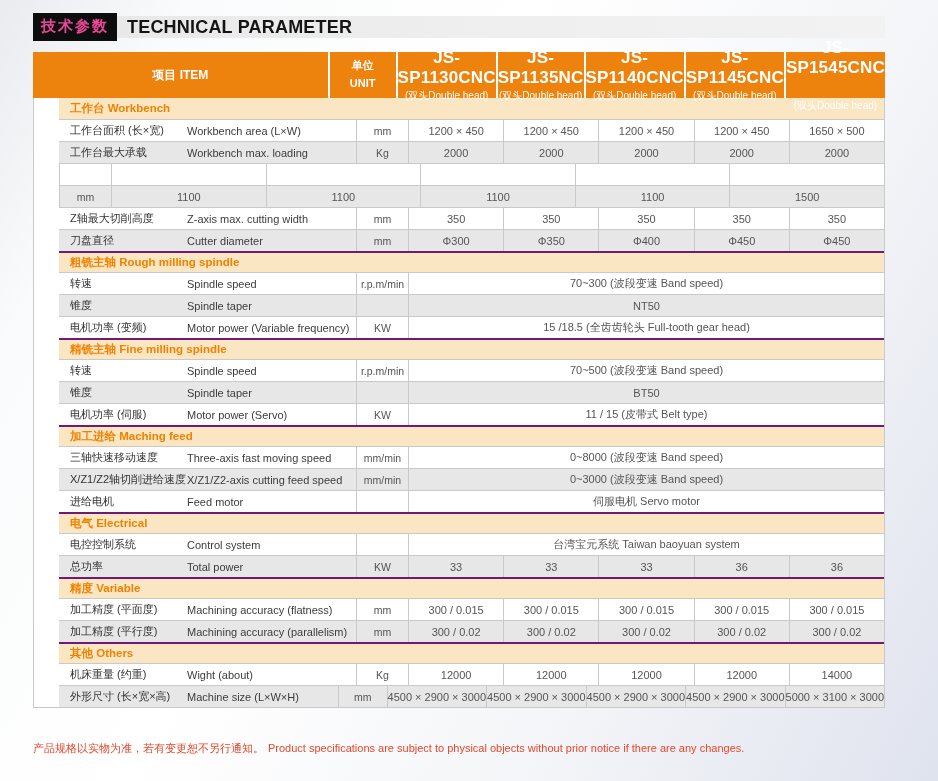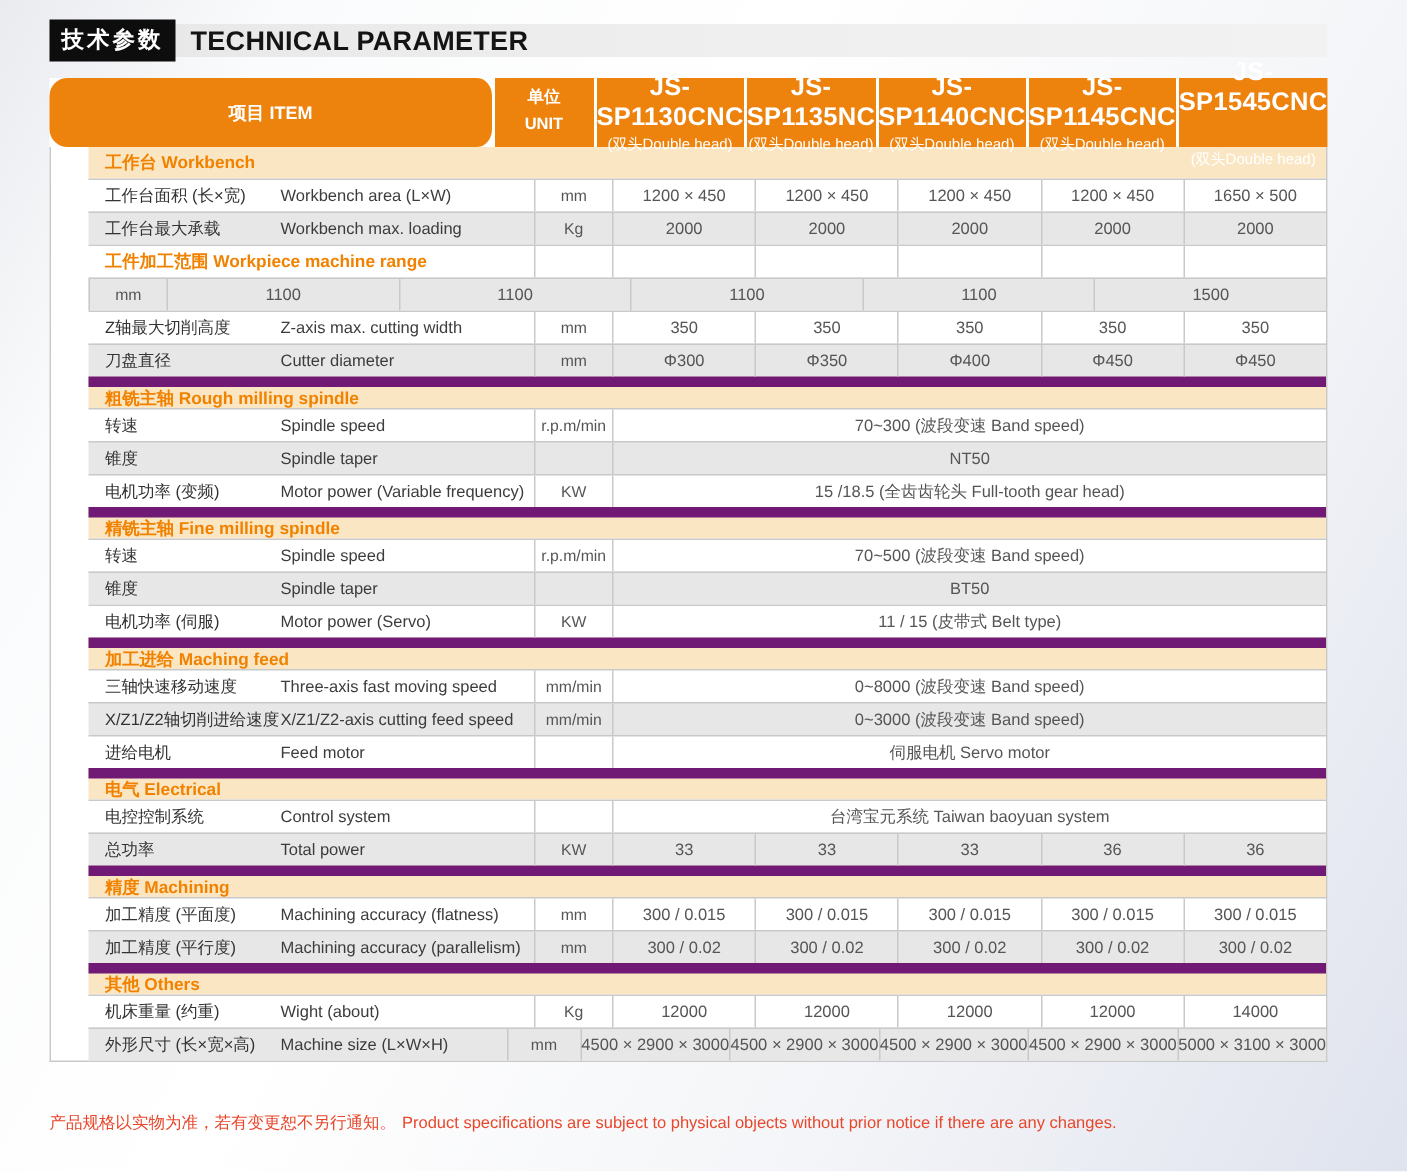--- a/index.html
+++ b/index.html
@@ -8,42 +8,42 @@
     position:relative; width:938px; height:781px; overflow:hidden;
     font-family:"Liberation Sans", sans-serif;
     background:linear-gradient(118deg,#e9ebef 0%,#fafbfc 14%,#ffffff 40%,#f4f5f8 70%,#dfe3ee 100%);
   }
   .title-bar {
     position:absolute; left:33px; top:16px; width:852px; height:22px;
     background:linear-gradient(90deg,#e7e7e7 0%,#efefef 55%,#f2f2f2 100%);
     display:flex; align-items:center;
   }
   .title-tag {
-    background:#0d0d0d; color:#ffffff; font-weight:bold; font-size:15px;
+    background:#0d0d0d; color:#ec4899; font-weight:bold; font-size:15px;
     padding:4px 8px 5px 8px; margin-right:10px; letter-spacing:2px; white-space:nowrap;
   }
   .title-en { font-size:18px; font-weight:bold; color:#141414; letter-spacing:0.2px; white-space:nowrap; }
 
   .spec-table { position:absolute; left:33px; top:52px; width:852px; }
   .thead { display:flex; height:46px; background:#fff; }
   .th {
     background:#ED820D; color:#fff; display:flex; flex-direction:column;
     justify-content:center; align-items:center; text-align:center; border-right:2px solid #fff;
   }
   .th:last-child { border-right:none;gap:20px; }
-  .th-item { width:297px; font-size:12px; font-weight:bold;border-radius:12px; }
+  .th-item { width:297px; font-size:12px; font-weight:bold; }
   .th-unit { width:68px; font-size:11px; font-weight:bold; line-height:1.6; }
   .th-model { flex:1; }
   .model-name { font-size:17px; font-weight:bold; letter-spacing:0.2px; }
   .model-sub { font-size:10px; margin-top:1px; }
 
   .tbody { border:1px solid #c9c9c9; border-top:none; background:#fff;padding-left:25px; }
   .band {
     height:21px; background:#FBE6C4; color:#F08200; font-weight:bold; font-size:11.5px;
-    display:flex; align-items:center; padding-left:11px; border-top:7px solid #701a75;
+    display:flex; align-items:center; padding-left:11px; border-top:2px solid #701a75;
   }
   .tbody > :first-child { border-top:none; }
   .row { display:flex; height:22px; border-top:1px solid #c9c9c9; background:#fff; }
   .row.gray { background:#E7E7E7; }
   .row.section-row { height:22px; }
   .item-cell { width:297px; display:flex; align-items:center; font-size:11px; color:#333; overflow:hidden; }
   .item-zh { width:128px; padding-left:11px; white-space:nowrap; }
   .item-en { flex:1; white-space:nowrap; color:#3c3c3c; }
   .section-label { padding-left:11px; color:#F08200; font-weight:bold; font-size:11.5px; white-space:nowrap; }
   .unit-cell {
@@ -116,23 +116,20 @@
             <div class="item-en">Workbench max. loading</div>
           </div>
           <div class="unit-cell">Kg</div>
           <div class="value-cell">2000</div>
           <div class="value-cell">2000</div>
           <div class="value-cell">2000</div>
           <div class="value-cell">2000</div>
           <div class="value-cell">2000</div>
         </div>
         <div class="row section-row">
-          <div class="item-cell">
-            <div class="section-label">工件加工范围 Workpiece machine range</div>
-          </div>
           <div class="unit-cell"></div>
           <div class="value-cell"></div>
           <div class="value-cell"></div>
           <div class="value-cell"></div>
           <div class="value-cell"></div>
           <div class="value-cell"></div>
         </div>
         <div class="row gray">
           <div class="unit-cell">mm</div>
           <div class="value-cell">1100</div>
@@ -254,21 +251,21 @@
             <div class="item-zh">总功率</div>
             <div class="item-en">Total power</div>
           </div>
           <div class="unit-cell">KW</div>
           <div class="value-cell">33</div>
           <div class="value-cell">33</div>
           <div class="value-cell">33</div>
           <div class="value-cell">36</div>
           <div class="value-cell">36</div>
         </div>
-        <div class="band">精度 Machining</div>
+        <div class="band">精度 Variable</div>
         <div class="row">
           <div class="item-cell">
             <div class="item-zh">加工精度 (平面度)</div>
             <div class="item-en">Machining accuracy (flatness)</div>
           </div>
           <div class="unit-cell">mm</div>
           <div class="value-cell">300 / 0.015</div>
           <div class="value-cell">300 / 0.015</div>
           <div class="value-cell">300 / 0.015</div>
           <div class="value-cell">300 / 0.015</div>

